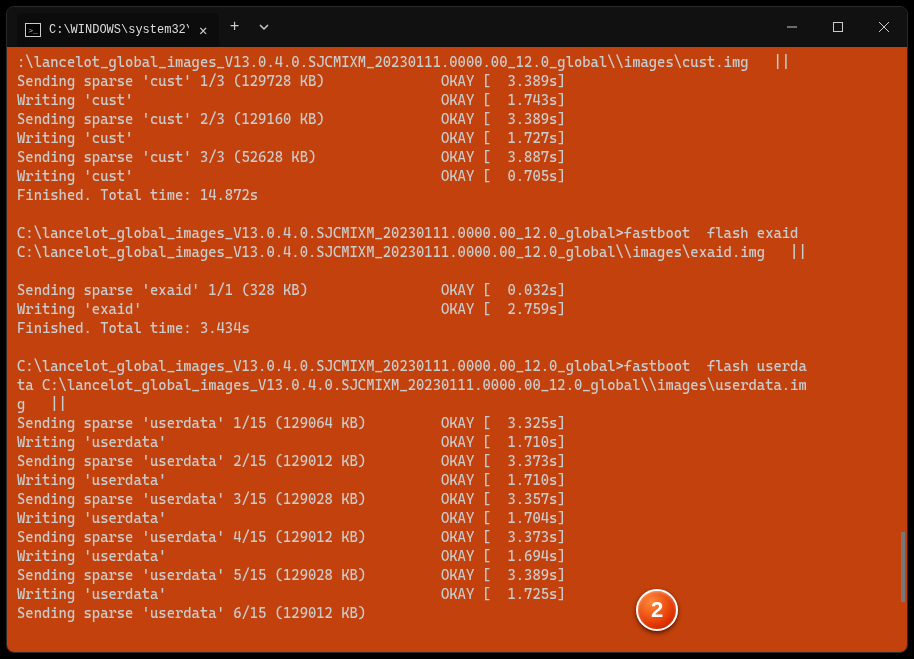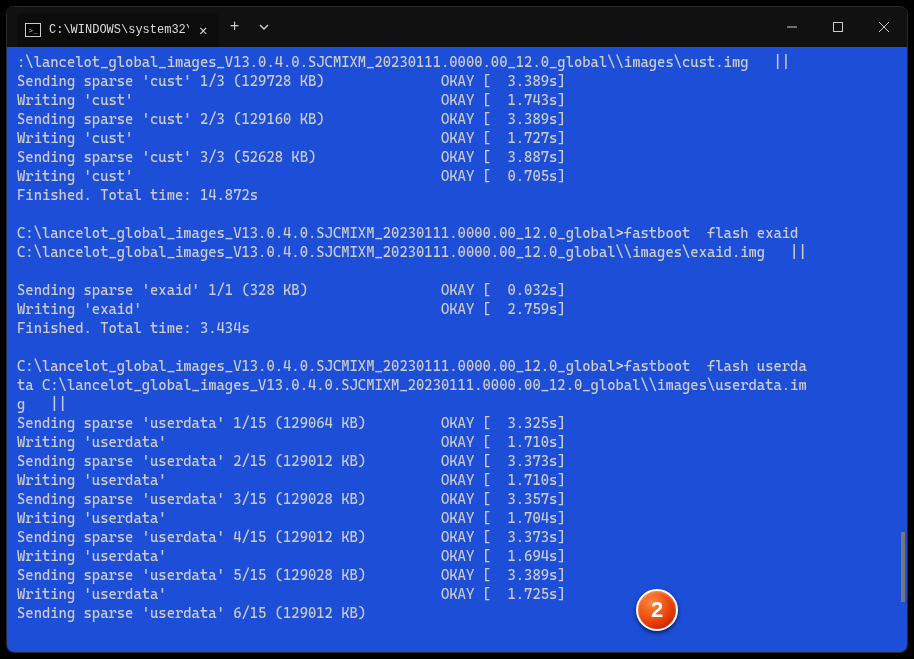--- a/index.html
+++ b/index.html
@@ -68,21 +68,21 @@
       color:#ccc;font-size:12px;cursor:pointer;
     }
     .win-controls { display:flex; align-items:center; }
     .win-btn {
       width:46px; height:40px; display:flex; align-items:center; justify-content:center;
       color:#ccc; cursor:pointer;
     }
     .win-btn svg { stroke:#ccc; fill:none; }
     .content {
       flex:1;
-      background:#1d4ed8;
+      background:#c2410c;
       color:#ccc;
       font-size:14.2px;
       line-height:19px;
       padding: 6px 0 0 10px;
       white-space: pre;
       font-family: Consolas, "Cascadia Mono", monospace;
       position:relative;
       overflow:hidden;
     }
     .scroll-indicator {

